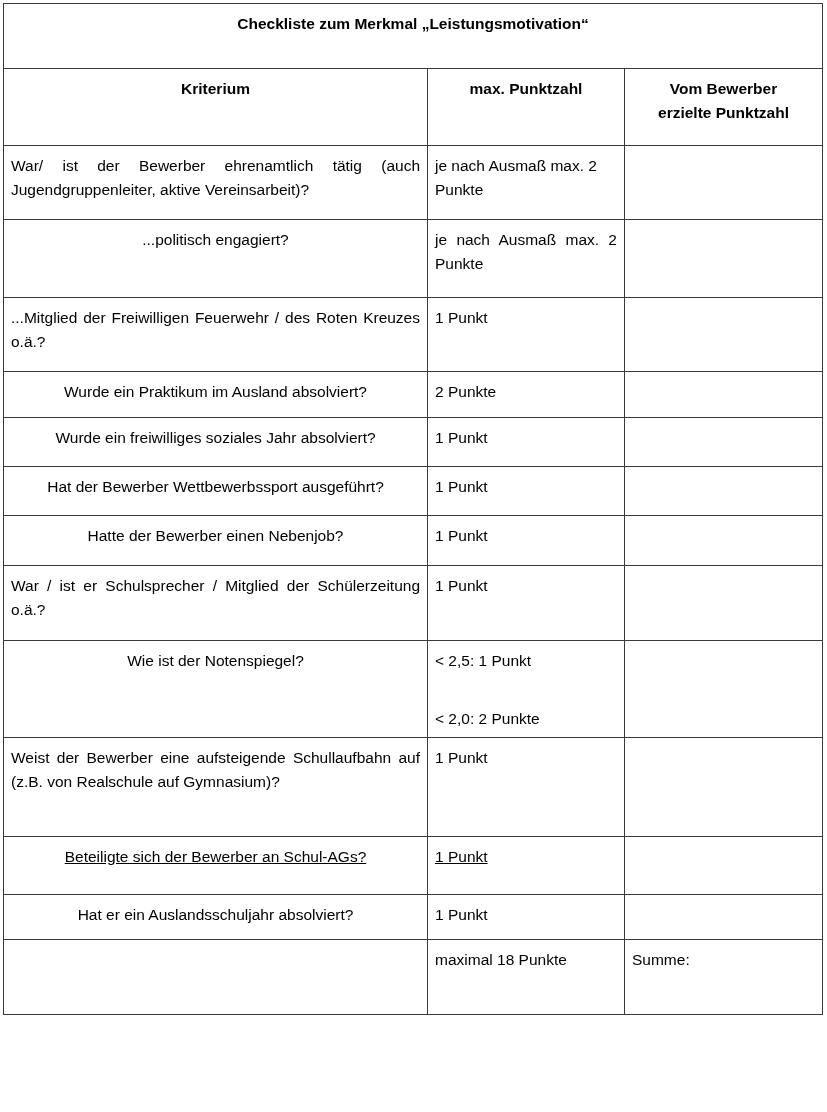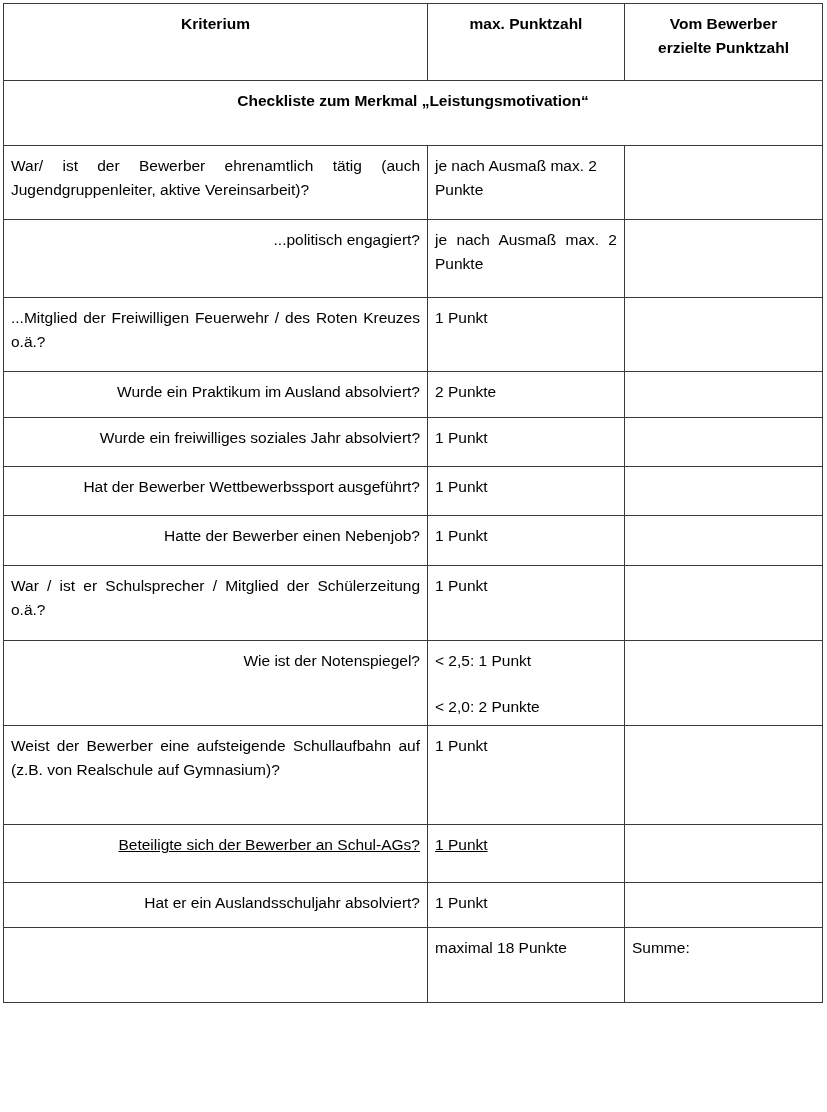--- a/index.html
+++ b/index.html
@@ -60,28 +60,28 @@
     height: 77px;
     text-align: center;
     font-weight: bold;
     font-size: 16.5px;
     vertical-align: top;
     padding-top: 18px;
     line-height: 1.5;
   }
 
   
-  .crit { text-align: right; }
+  .crit { text-align: center; }
   .crit.justify { text-align: justify; text-align-last: left; }
   .pts  { text-align: left; }
   .pts.justify { text-align: justify; text-align-last: left; }
   .blank { }
 
   .pts p, .crit p { margin: 0; }
-  .pts p.spaced { margin-top: 22px; }
+  .pts p.spaced { margin-top: 34px; }
 
   
   .r-h74  { height: 74px; margin-left: 8px; }
   .r-h78  { height: 78px; }
   .r-h74b { height: 74px; }
   .r-h46  { height: 46px; }
   .r-h49  { height: 49px; }
   .r-h50  { height: 50px; }
   .r-h75  { height: 75px; }
   .r-h87  { height: 80px; }
@@ -104,32 +104,32 @@
 
   <table class="checklist">
     <colgroup>
       <col class="c-criterion">
       <col class="c-max">
       <col class="c-achieved">
     </colgroup>
     <tbody>
 
       <tr>
+        <td class="title-cell" colspan="3">Checkliste zum Merkmal „Leistungsmotivation“</td>
+      </tr>
+
+      <tr>
         <td class="head-cell">Kriterium</td>
         <td class="head-cell">max. Punktzahl</td>
         <td class="head-cell">
           <span>Vom Bewerber</span><br>
           <span>erzielte Punktzahl</span>
         </td>
       </tr>
 
-      <tr>
-        <td class="title-cell" colspan="3">Checkliste zum Merkmal „Leistungsmotivation“</td>
-      </tr>
-
       <tr class="r-h74">
         <td class="crit justify">War/ ist der Bewerber ehrenamtlich tätig (auch Jugendgruppenleiter, aktive Vereinsarbeit)?</td>
         <td class="pts">je nach Ausmaß max. 2 Punkte</td>
         <td class="blank"></td>
       </tr>
 
       <tr class="r-h78">
         <td class="crit">...politisch engagiert?</td>
         <td class="pts justify">je nach Ausmaß max. 2 Punkte</td>
         <td class="blank"></td>

